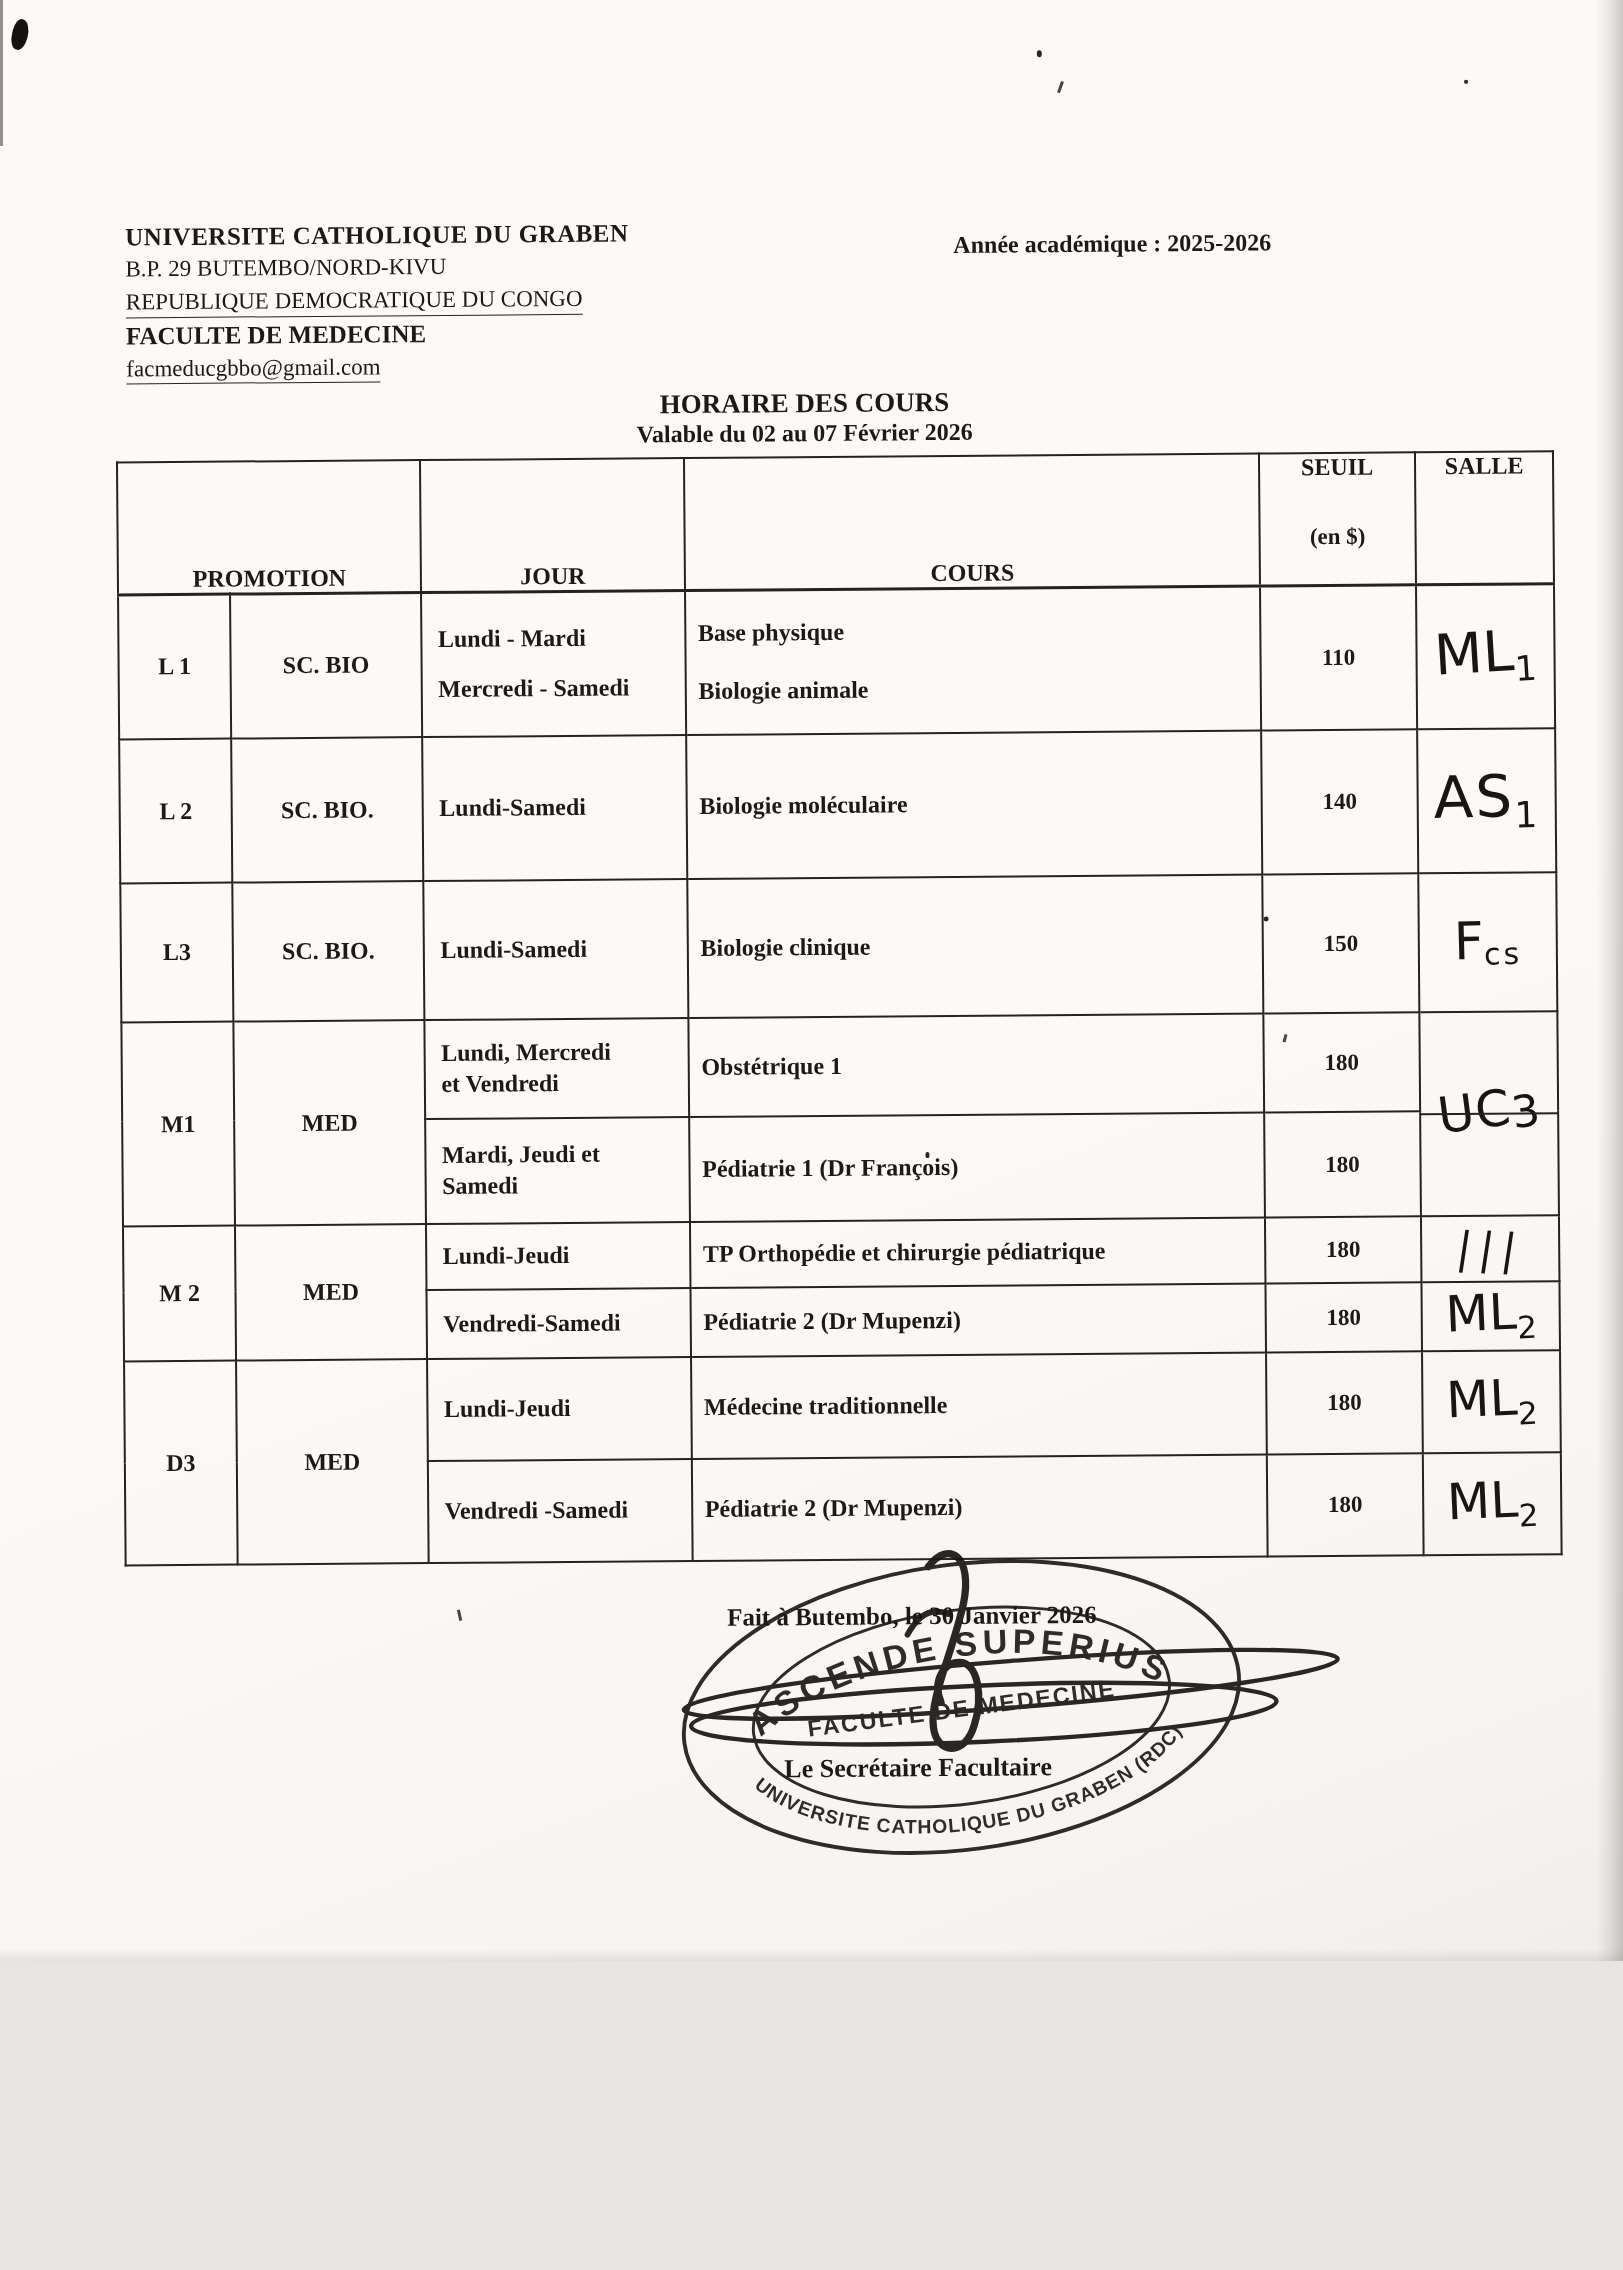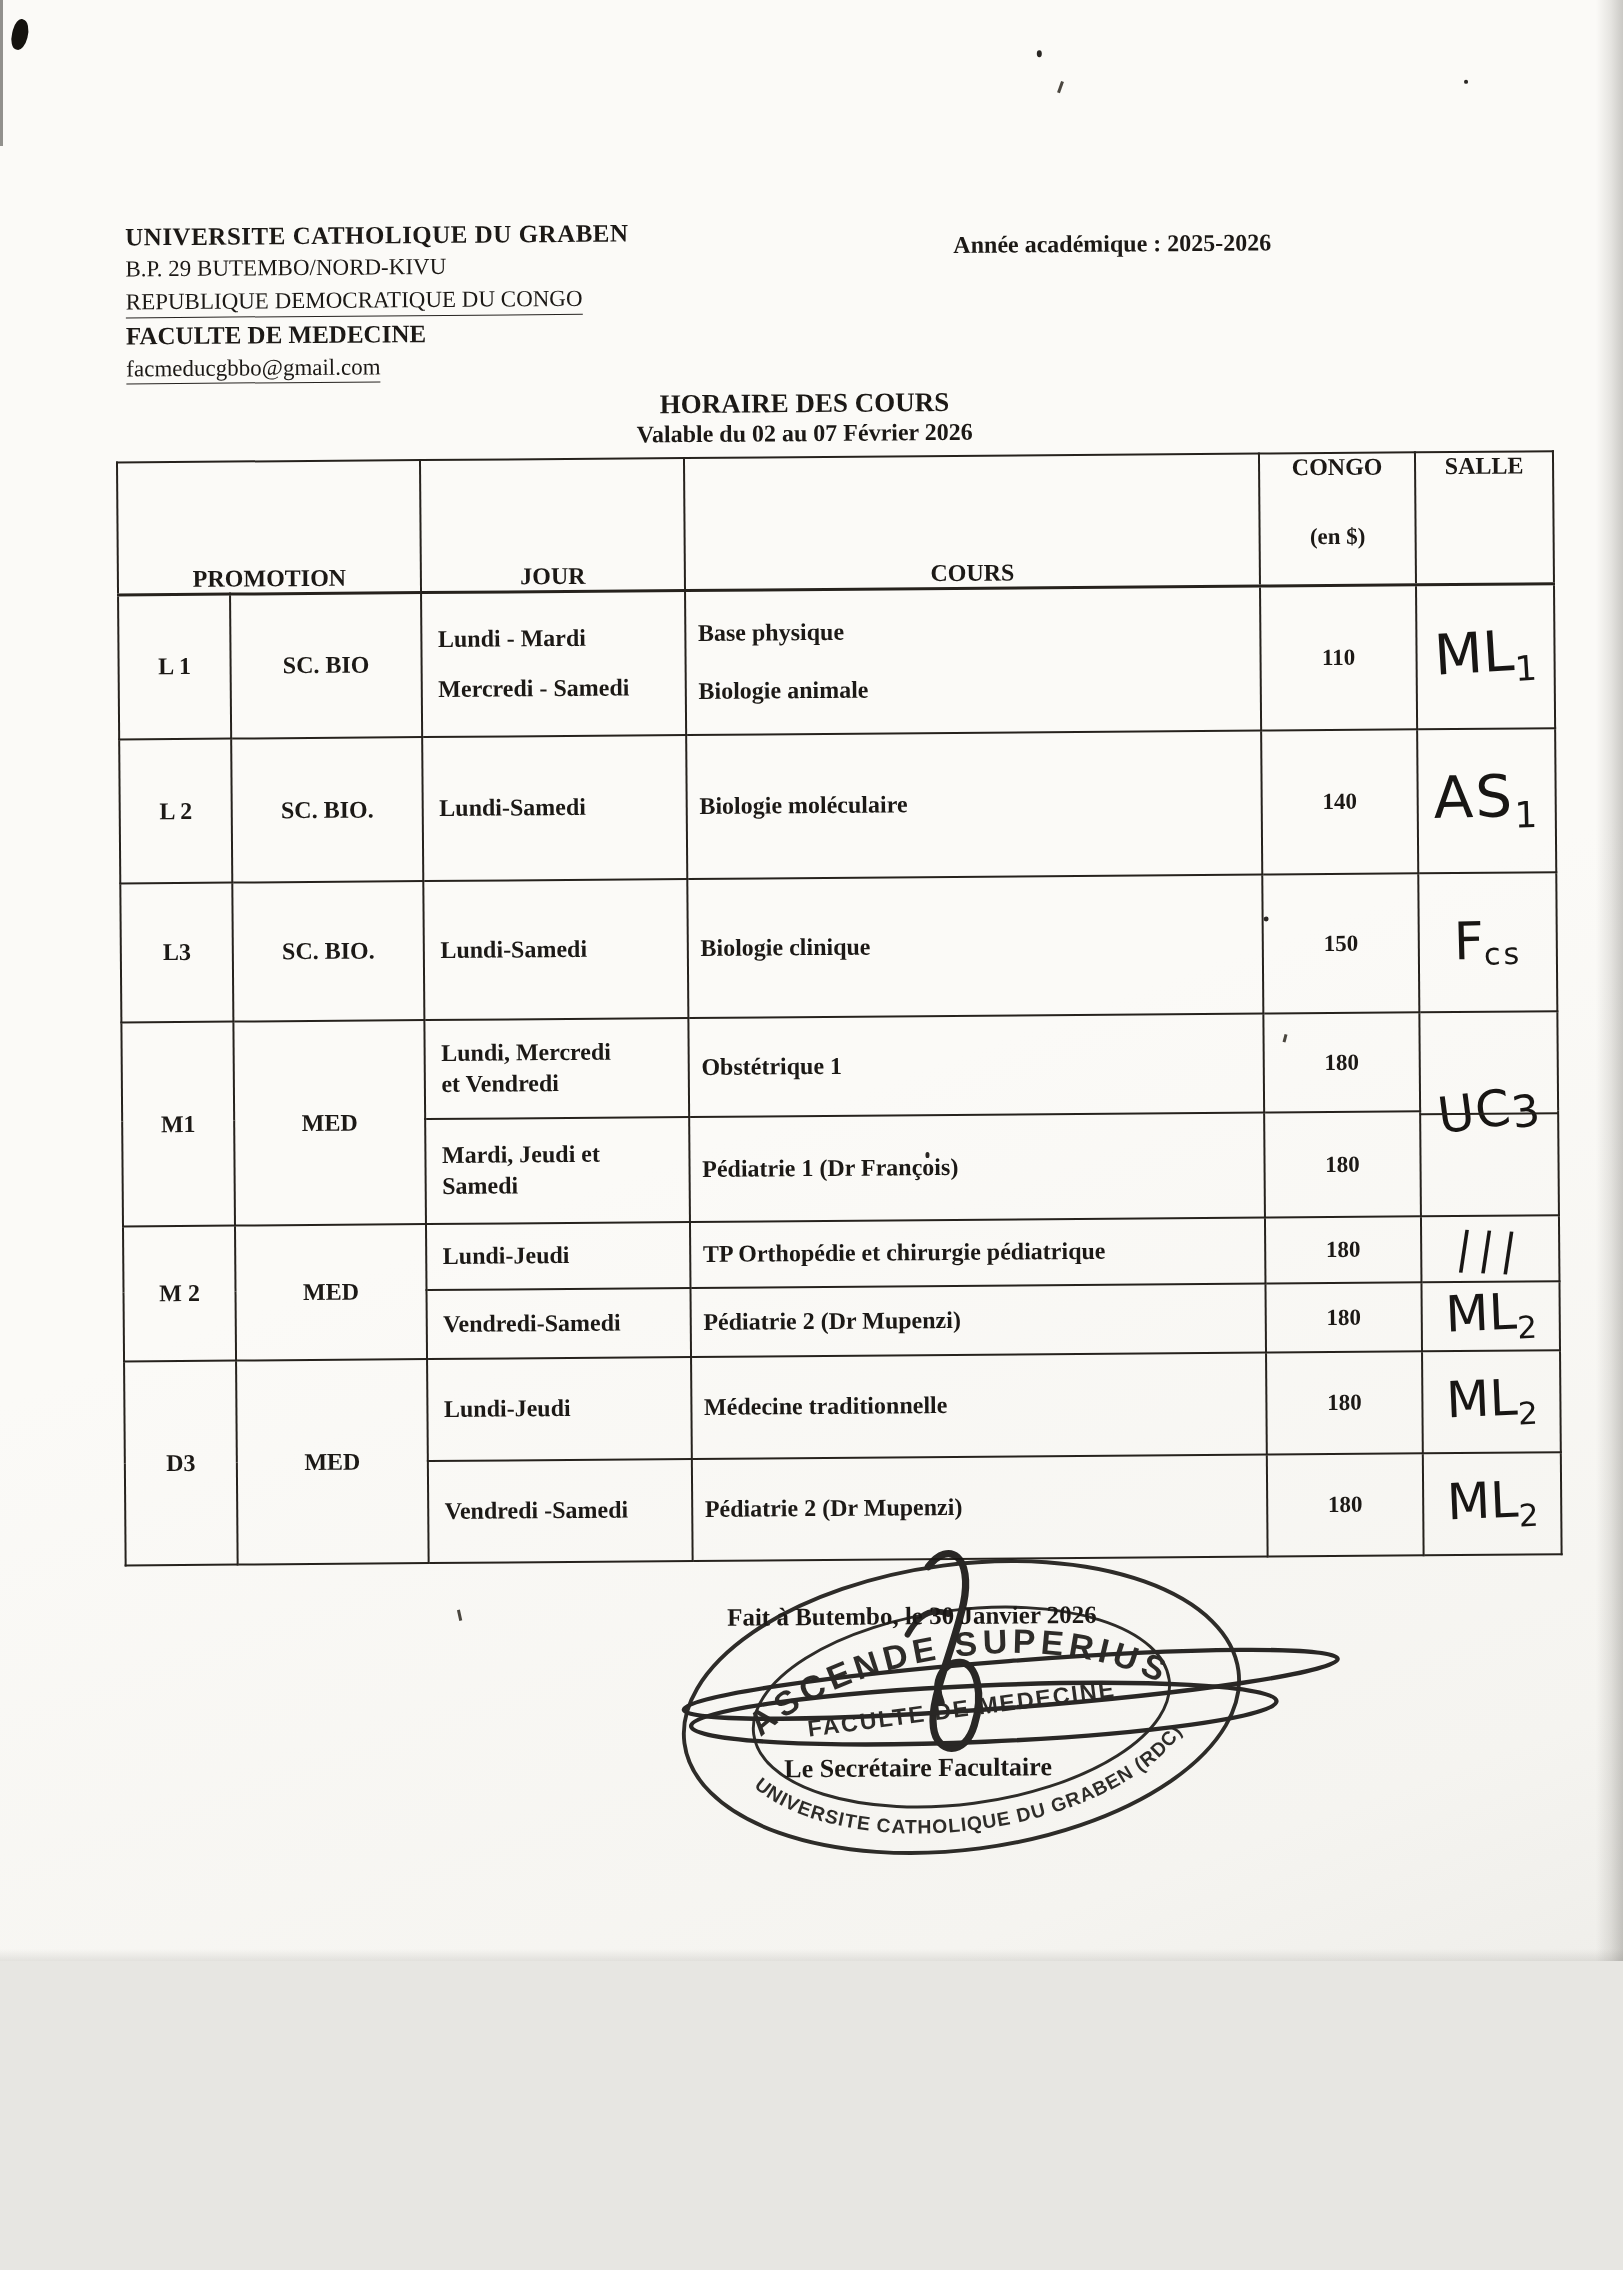--- a/index.html
+++ b/index.html
@@ -101,21 +101,21 @@
         <col style="width:575px">
           <col style="width:156px">
           <col style="width:138px">
       </colgroup>
       <tbody>
       <tr class="h-head">
         <th colspan="2" class="th-mid">PROMOTION</th>
         <th class="th-mid">JOUR</th>
         <th class="th-mid">COURS</th>
         <th class="th-top">
-          <span>CONGO</span>
+          <span>SEUIL</span>
           <span class="en-s">(en $)</span>
         </th>
         <th class="th-top">SALLE</th>
       </tr>
 
       <tr class="h-l1">
         <td class="level">L 1</td>
         <td class="dept">SC. BIO</td>
         <td class="jour">
           <div>Lundi - Mardi</div>

